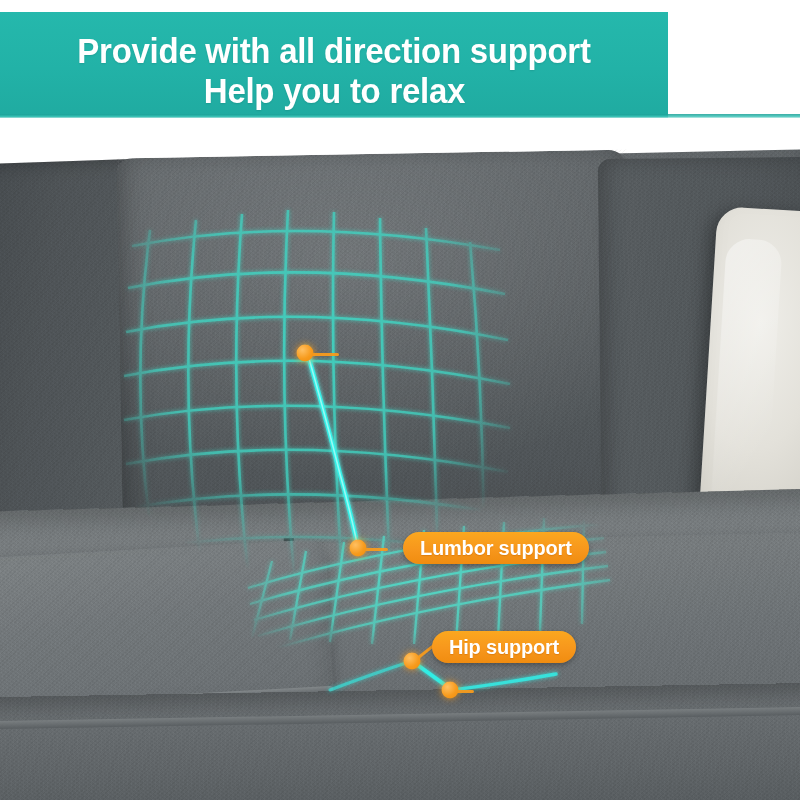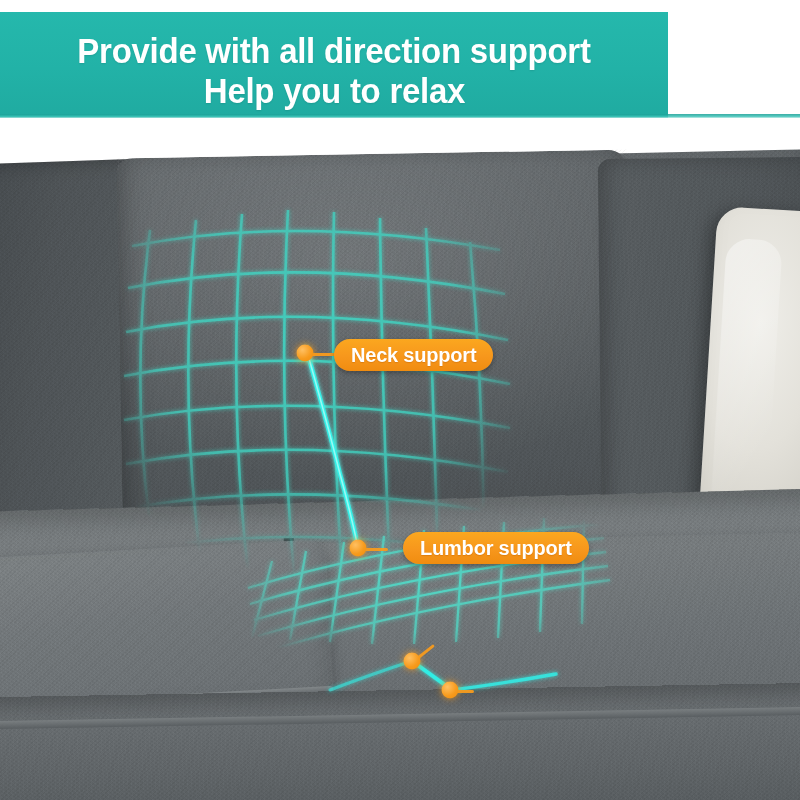--- a/index.html
+++ b/index.html
@@ -301,30 +301,30 @@
 
       <g filter="url(#glow)" fill="none">
         <path d="M412,543 L452,572" stroke="#2ff0e8" stroke-width="4" opacity="0.95" stroke-linecap="round"></path>
         <path d="M452,572 Q500,566 556,556" stroke="#2ff0e8" stroke-width="3.4" opacity="0.8" stroke-linecap="round"></path>
         <path d="M412,543 Q372,556 330,572" stroke="#2ff0e8" stroke-width="3" opacity="0.55" stroke-linecap="round"></path>
       </g>
     </svg>
 
     <div class="connector" style="left:305px;top:235px;width:34px;"></div>
     <div class="dot" style="left:305px;top:235px;"></div>
-    <div class="pill" style="left:334px;top:221px;">
-      <span>Neck support</span>
-    </div>
 
     <div class="connector" style="left:358px;top:430px;width:30px;"></div>
     <div class="dot" style="left:358px;top:430px;"></div>
     <div class="pill" style="left:403px;top:414px;">
       <span>Lumbor support</span>
     </div>
 
     <div class="connector" style="left:412px;top:543px;width:28px;transform:rotate(-38deg);"></div>
     <div class="dot" style="left:412px;top:543px;"></div>
+    <div class="pill" style="left:432px;top:513px;">
+      <span>Hip support</span>
+    </div>
 
     <div class="connector" style="left:450px;top:572px;width:24px;"></div>
     <div class="dot" style="left:450px;top:572px;"></div>
 
   </div>
 </div>
 
 </body></html>

